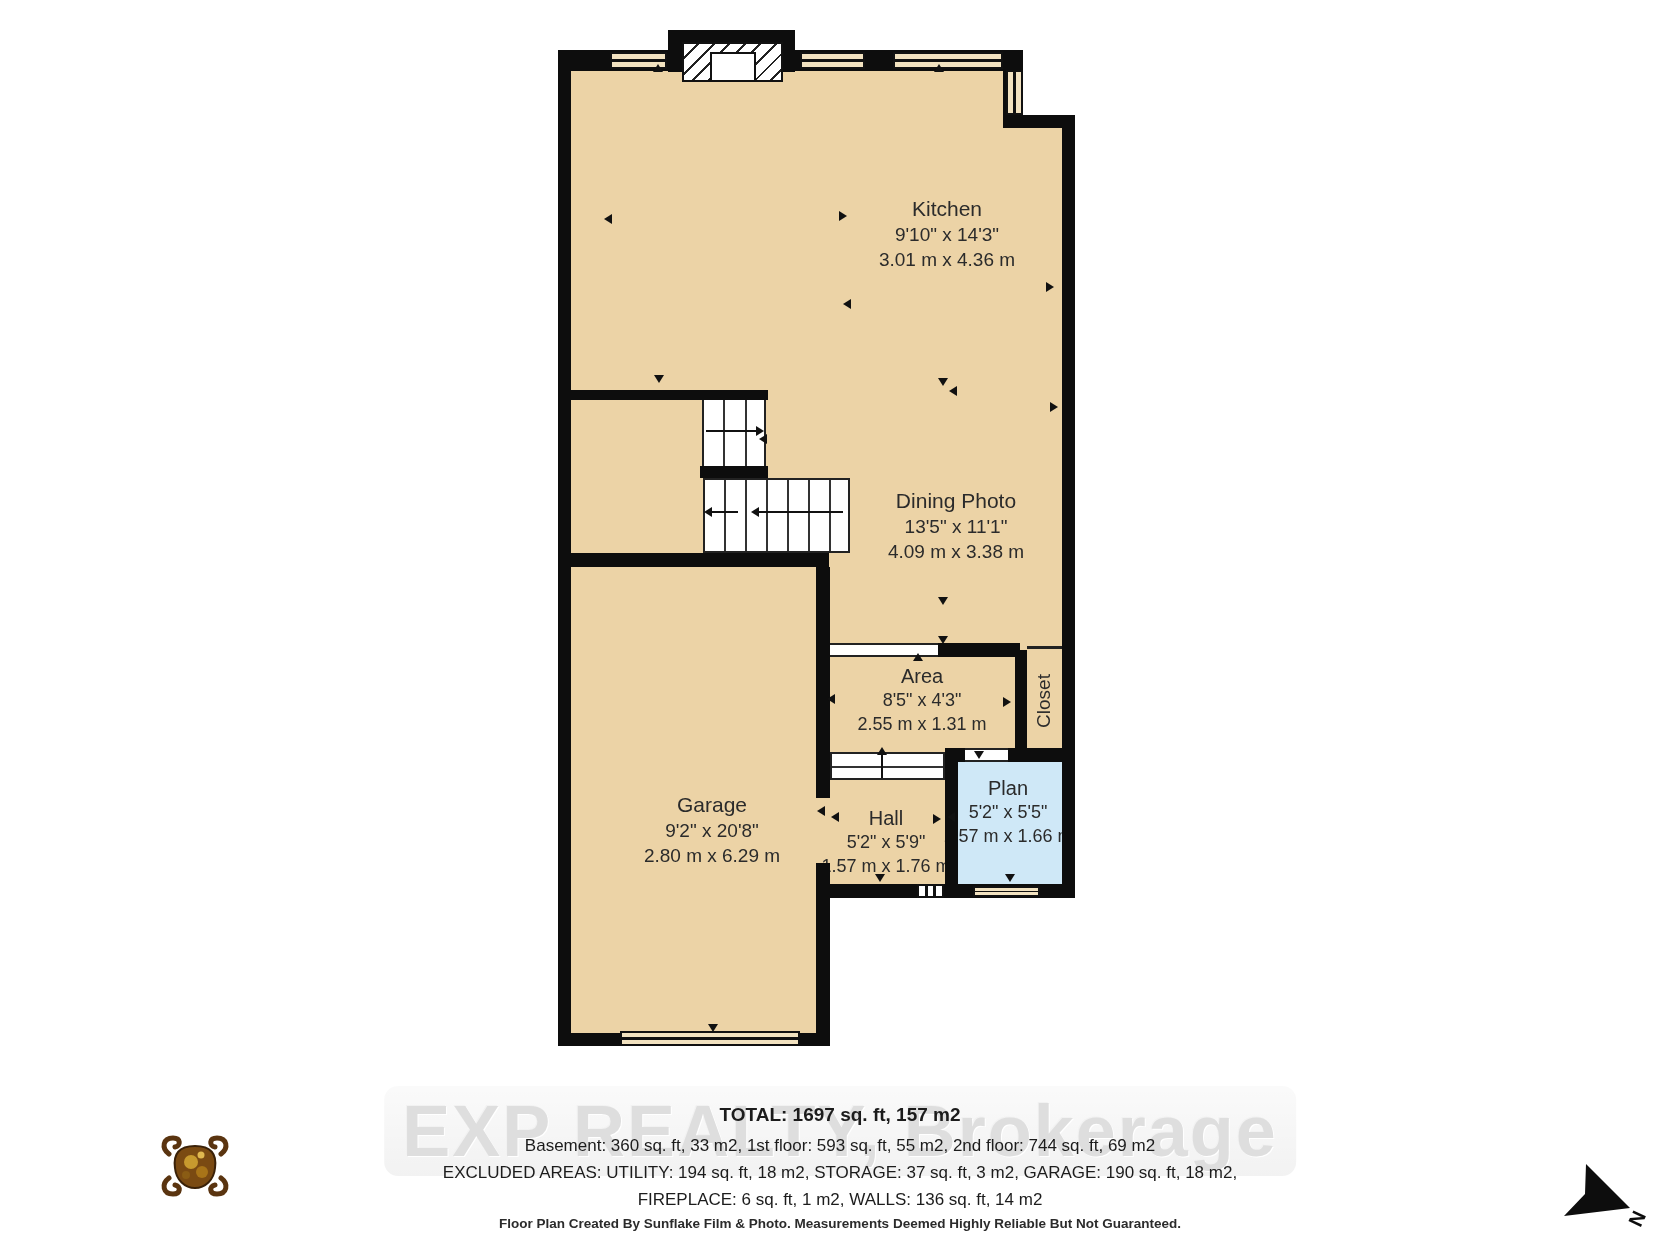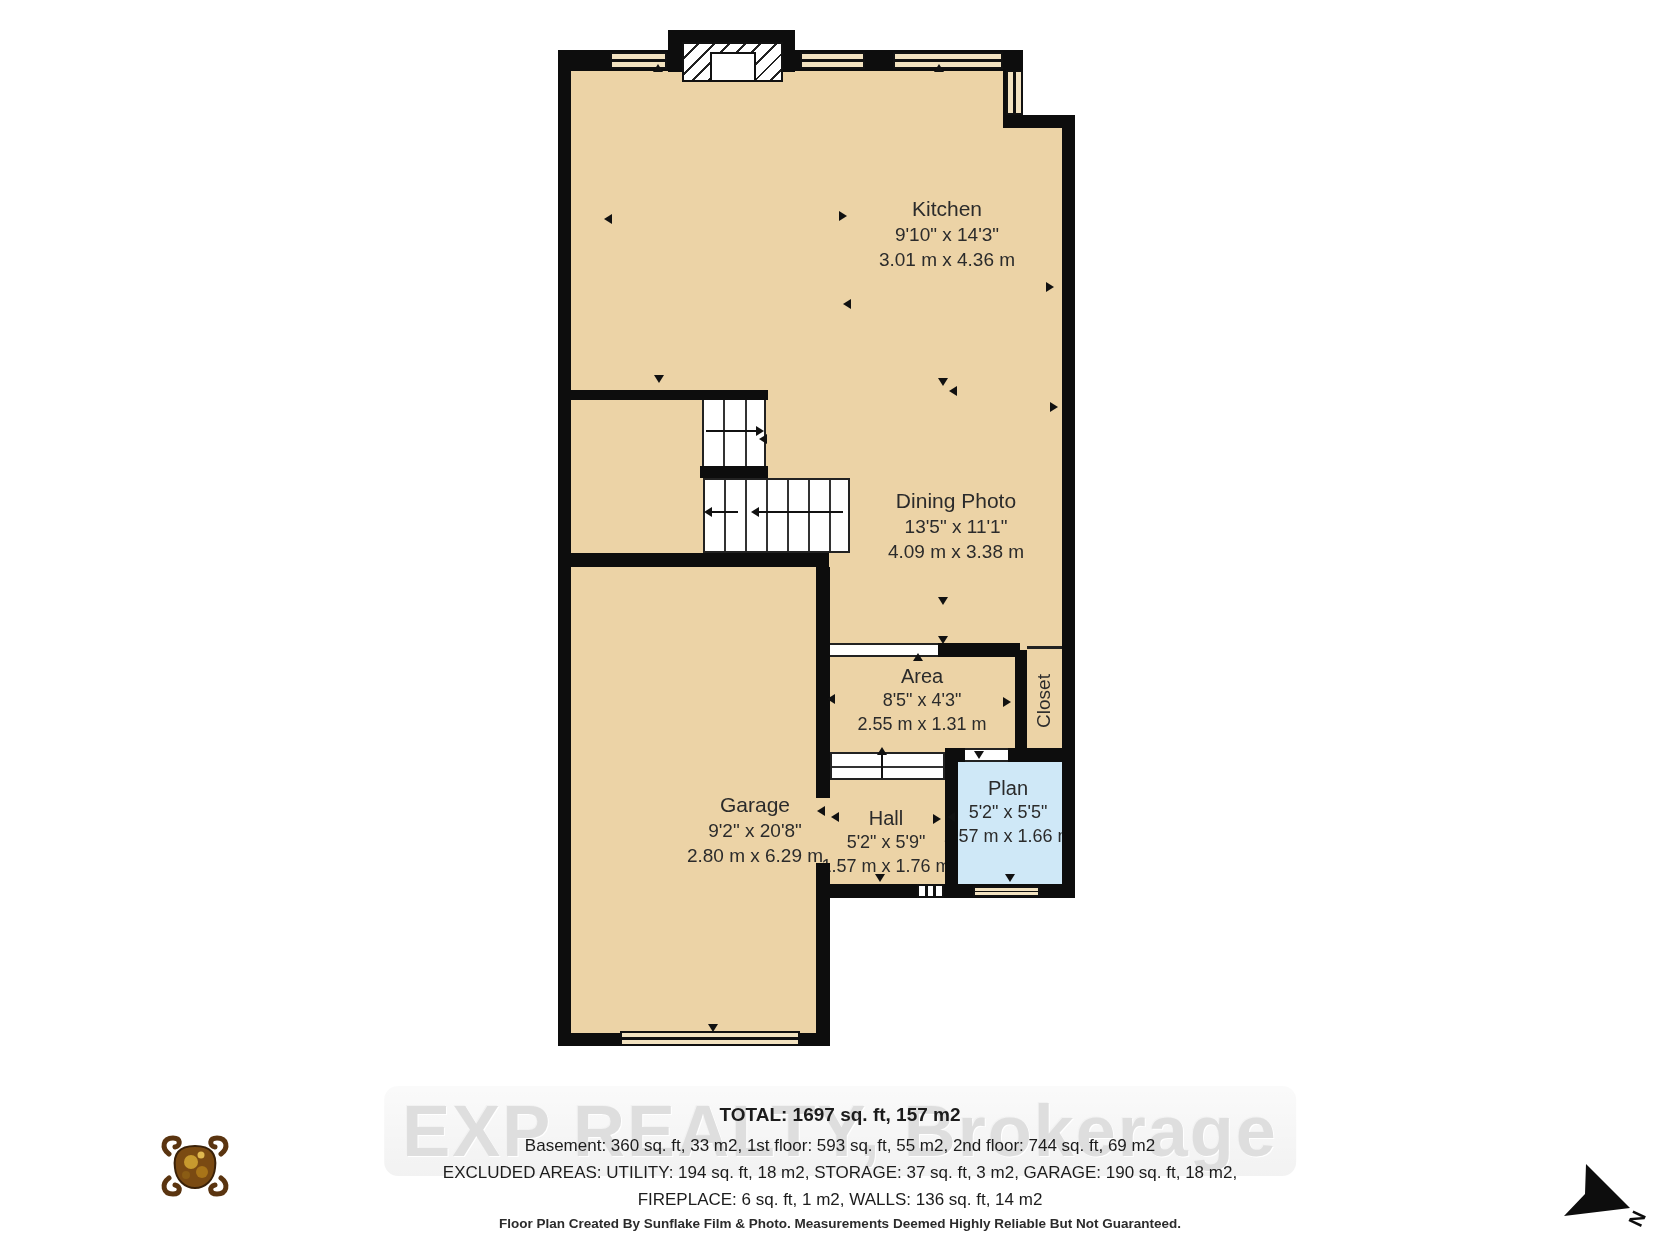--- a/index.html
+++ b/index.html
@@ -178,21 +178,21 @@
   <div class="rlabel sm under" style="left:1008px;top:776px;">
     <span class="nm">Plan</span>
     <span class="dm">5'2" x 5'5"</span>
     <span class="dm">1.57 m x 1.66 m</span>
   </div>
   <div class="rlabel sm under" style="left:886px;top:806px;">
     <span class="nm">Hall</span>
     <span class="dm">5'2" x 5'9"</span>
     <span class="dm">1.57 m x 1.76 m</span>
   </div>
-  <div class="rlabel" style="left:712px;top:792px;margin-left:43px;">
+  <div class="rlabel" style="left:712px;top:792px;">
     <span class="nm">Garage</span>
     <span class="dm">9'2" x 20'8"</span>
     <span class="dm">2.80 m x 6.29 m</span>
   </div>
 
   <div id="watermark">EXP REALTY, Brokerage</div>
   <div id="summary">
     <div class="total">TOTAL: 1697 sq. ft, 157 m2</div>
     <div class="line">Basement: 360 sq. ft, 33 m2, 1st floor: 593 sq. ft, 55 m2, 2nd floor: 744 sq. ft, 69 m2</div>
     <div class="line">EXCLUDED AREAS: UTILITY: 194 sq. ft, 18 m2, STORAGE: 37 sq. ft, 3 m2, GARAGE: 190 sq. ft, 18 m2,</div>

